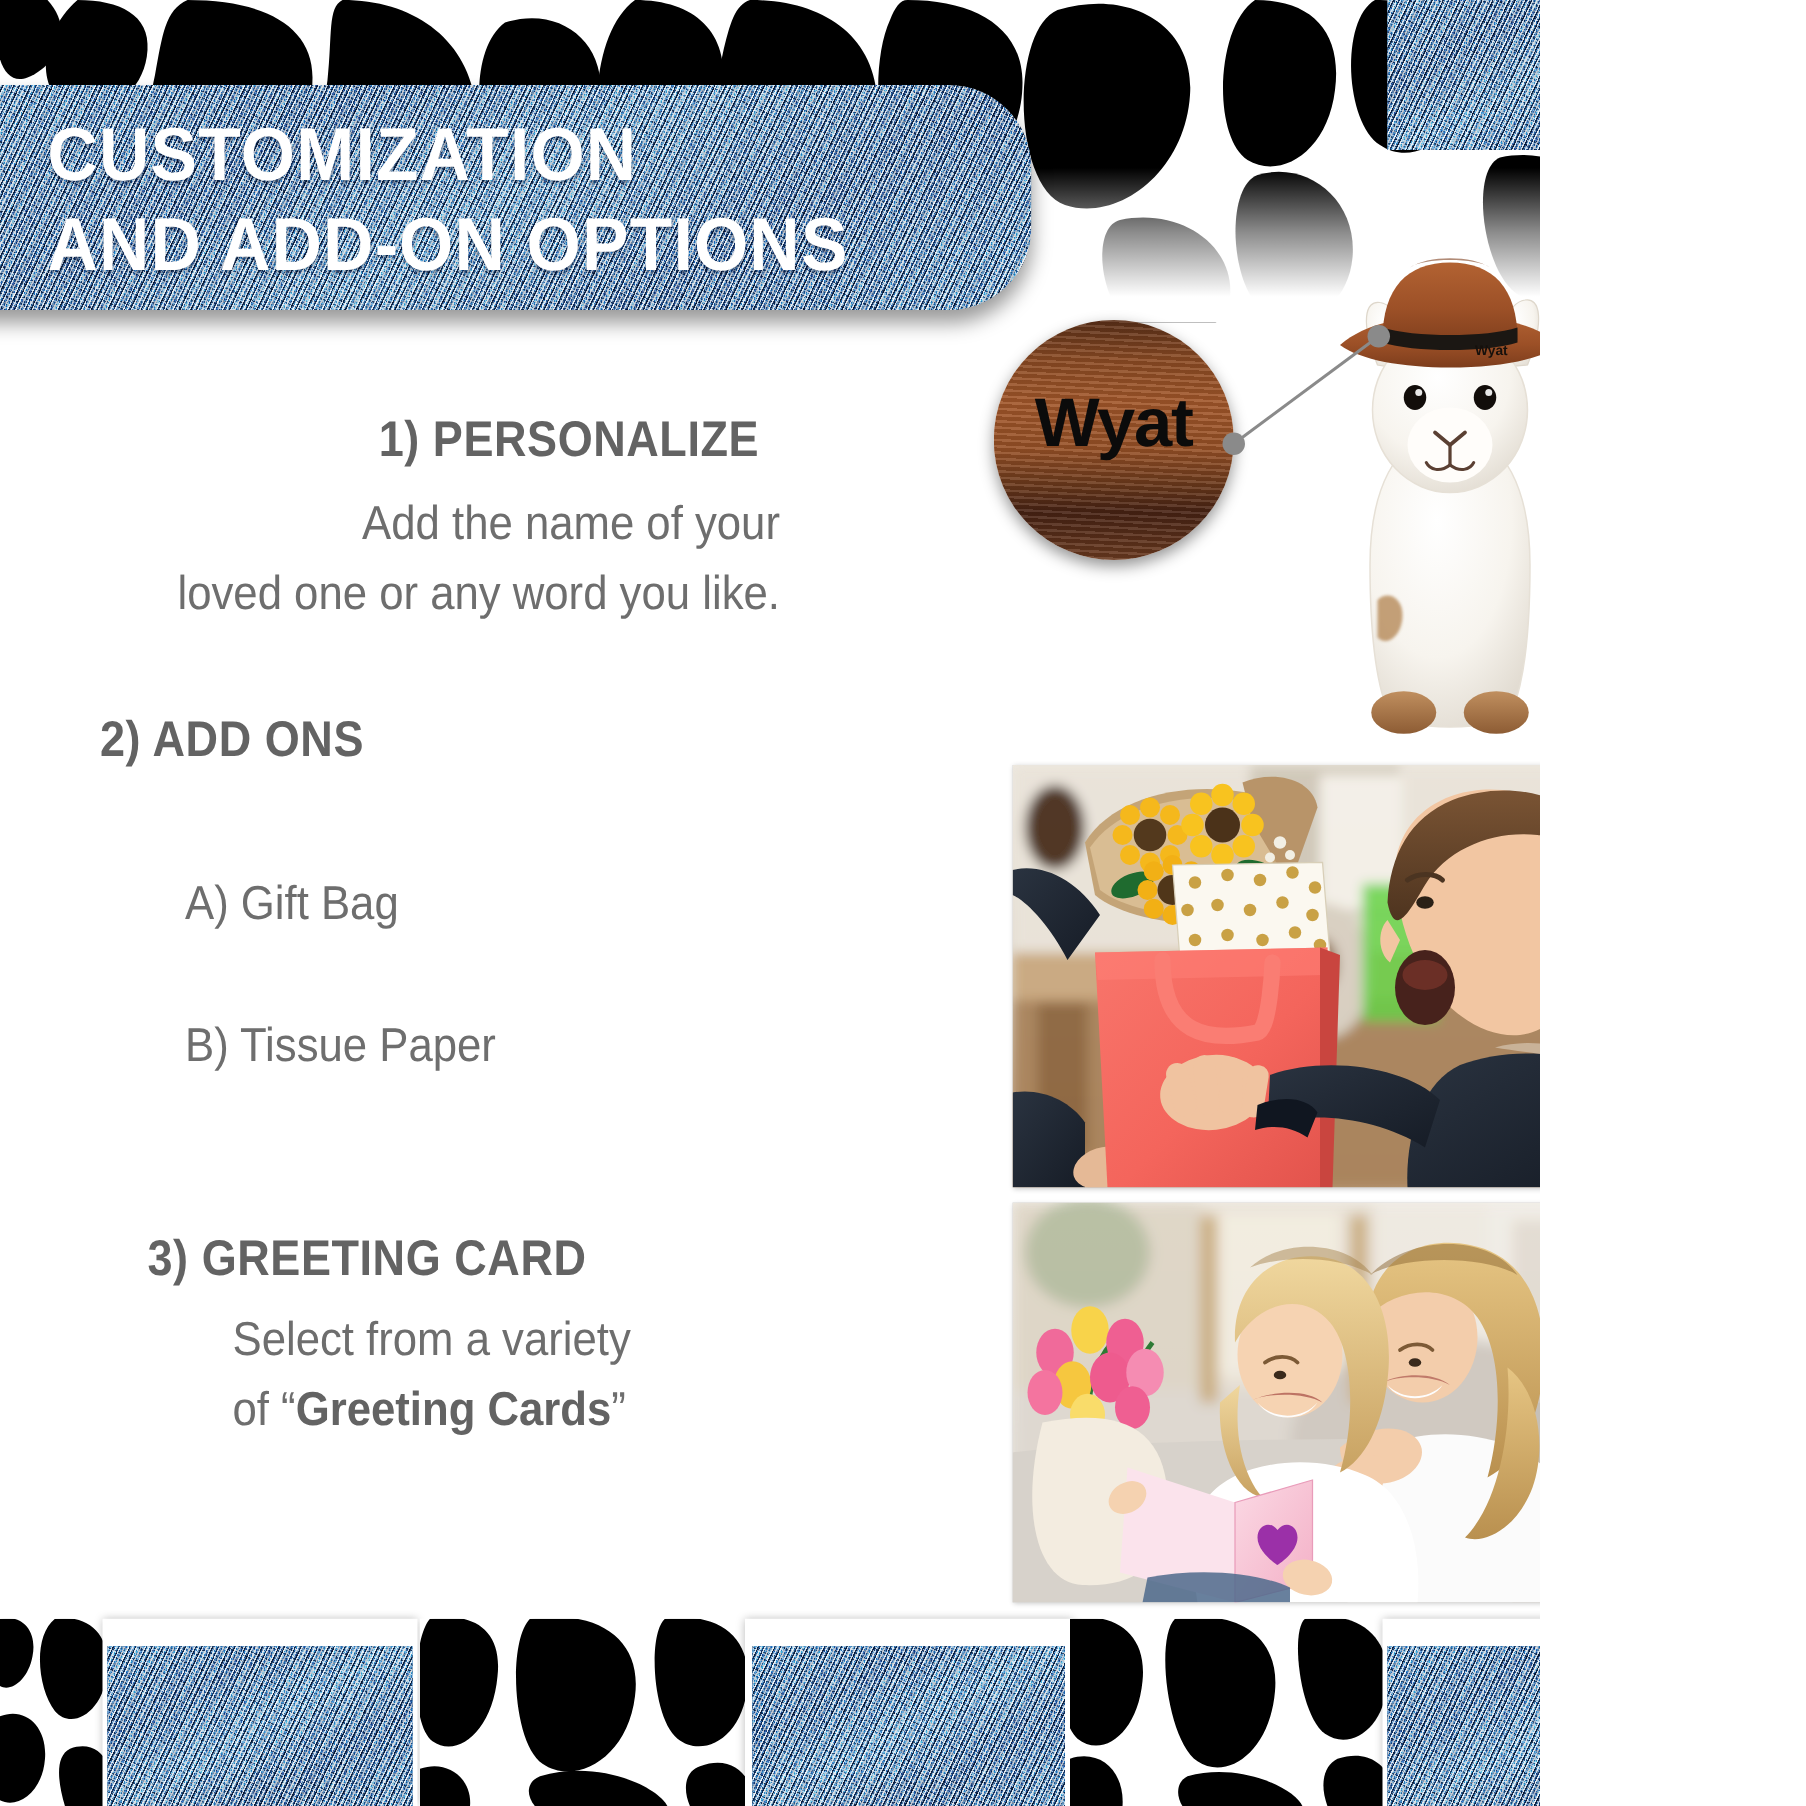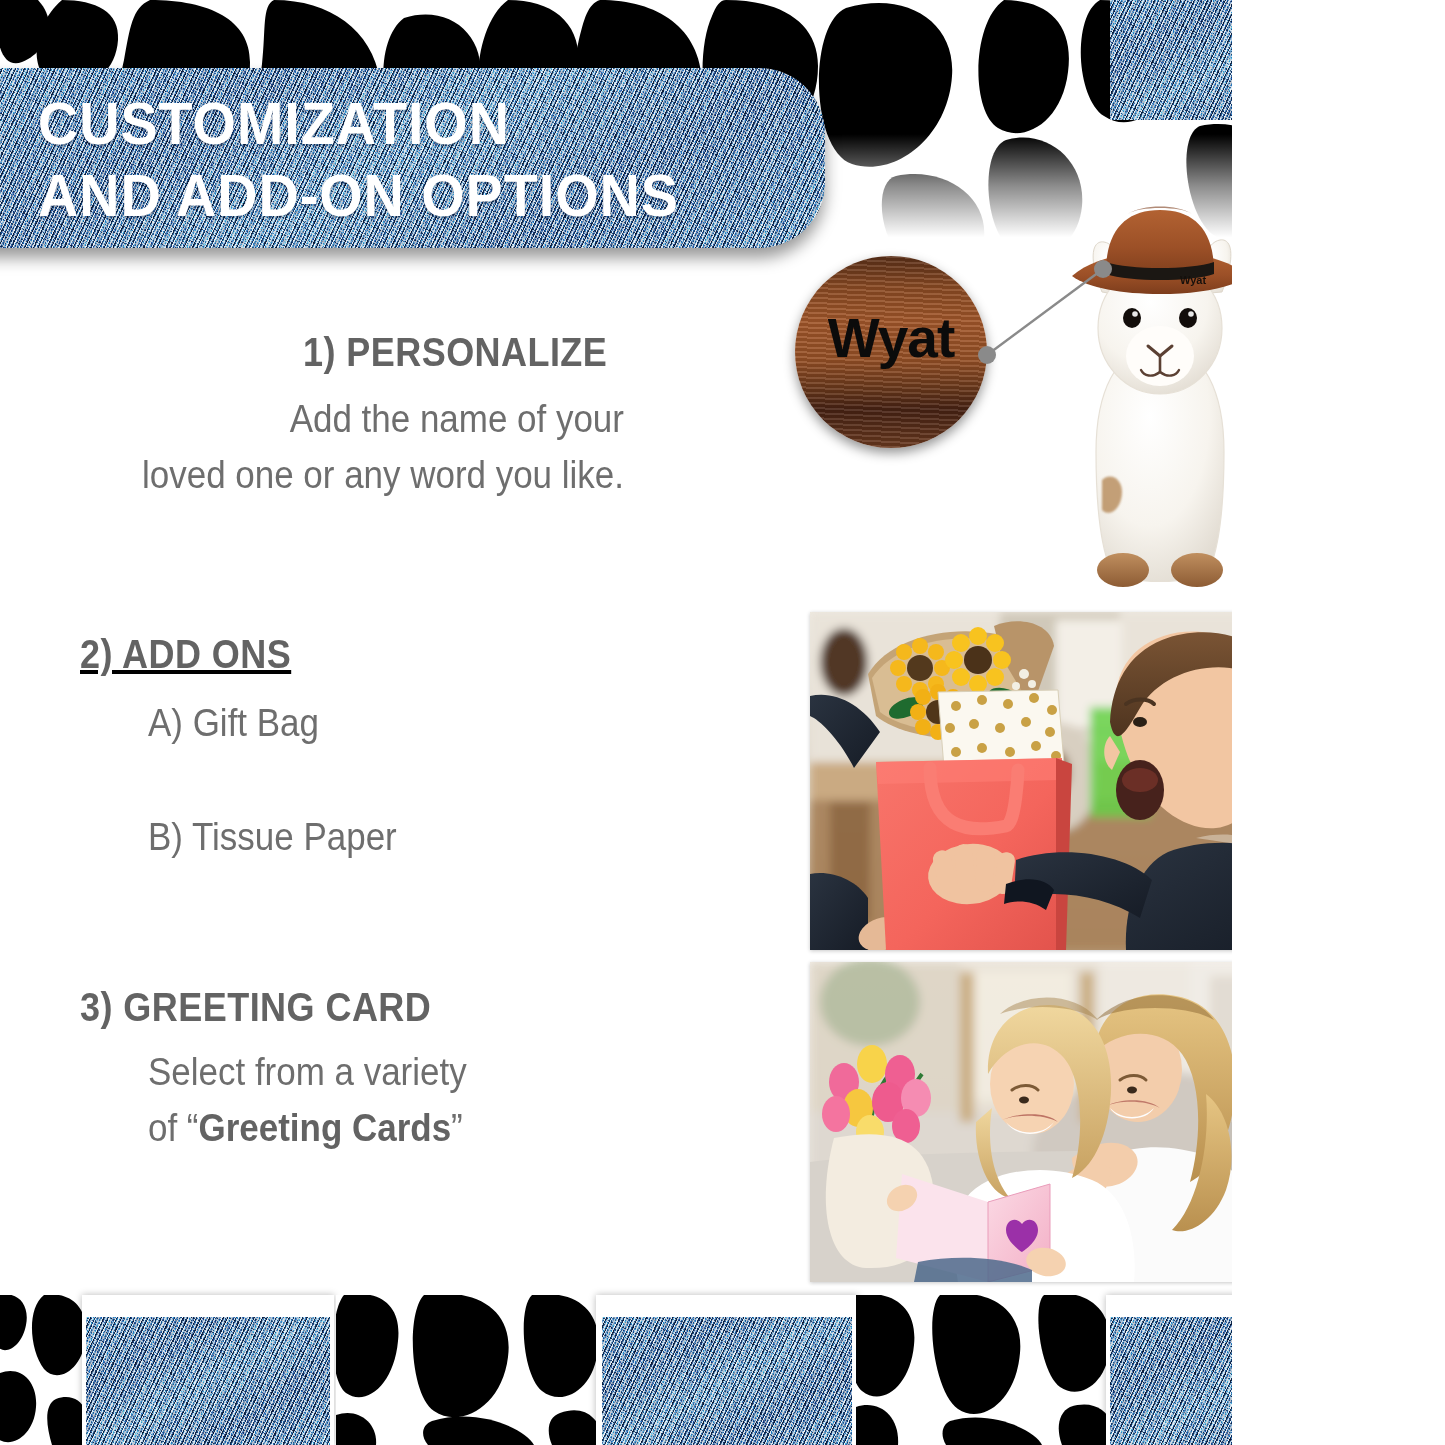--- a/index.html
+++ b/index.html
@@ -59,24 +59,24 @@
   .step-title{color:#636363;font-weight:bold;font-size:40px;letter-spacing:.5px;
       transform:scaleX(.90);transform-origin:left center;white-space:nowrap;}
   .step-body{color:#6e6e6e;font-weight:normal;font-size:38px;line-height:56px;
       transform:scaleX(.92);transform-origin:left top;white-space:nowrap;}
   .sub-item{color:#6e6e6e;font-weight:normal;font-size:38px;
       transform:scaleX(.92);transform-origin:left center;white-space:nowrap;}
   .step-body b{font-weight:bold;color:#636363;}
 
   #step1{top:330px;text-align:right;}
   #step1 .step-body{margin-left:62px;margin-top:16px;}
-  #step2{top:632px;text-decoration:underline;}
+  #step2{top:570px;}
   #s2a{position:absolute;left:148px;top:702px;}
   #s2b{position:absolute;left:148px;top:816px;}
-  #step3{top:985px;}
+  #step3{top:985px;margin-left:38px;}
   #step3 .step-body{margin-left:68px;margin-top:14px;}
 
   
   #llama-wrap{position:absolute;left:1010px;top:196px;width:300px;height:400px;}
   #callout{position:absolute;left:795px;top:256px;width:192px;height:192px;
      border-radius:50%;overflow:hidden;
      box-shadow:0 5px 12px rgba(0,0,0,.42);
      background:
        repeating-linear-gradient(3deg, rgba(255,255,255,.10) 0 2px, rgba(0,0,0,.10) 2px 5px),
        linear-gradient(180deg,#5a2f18 0%,#8a4a23 16%,#a2572a 34%,#965026 54%,#6d3a1c 68%,#472213 80%,#6b3a20 100%);}

